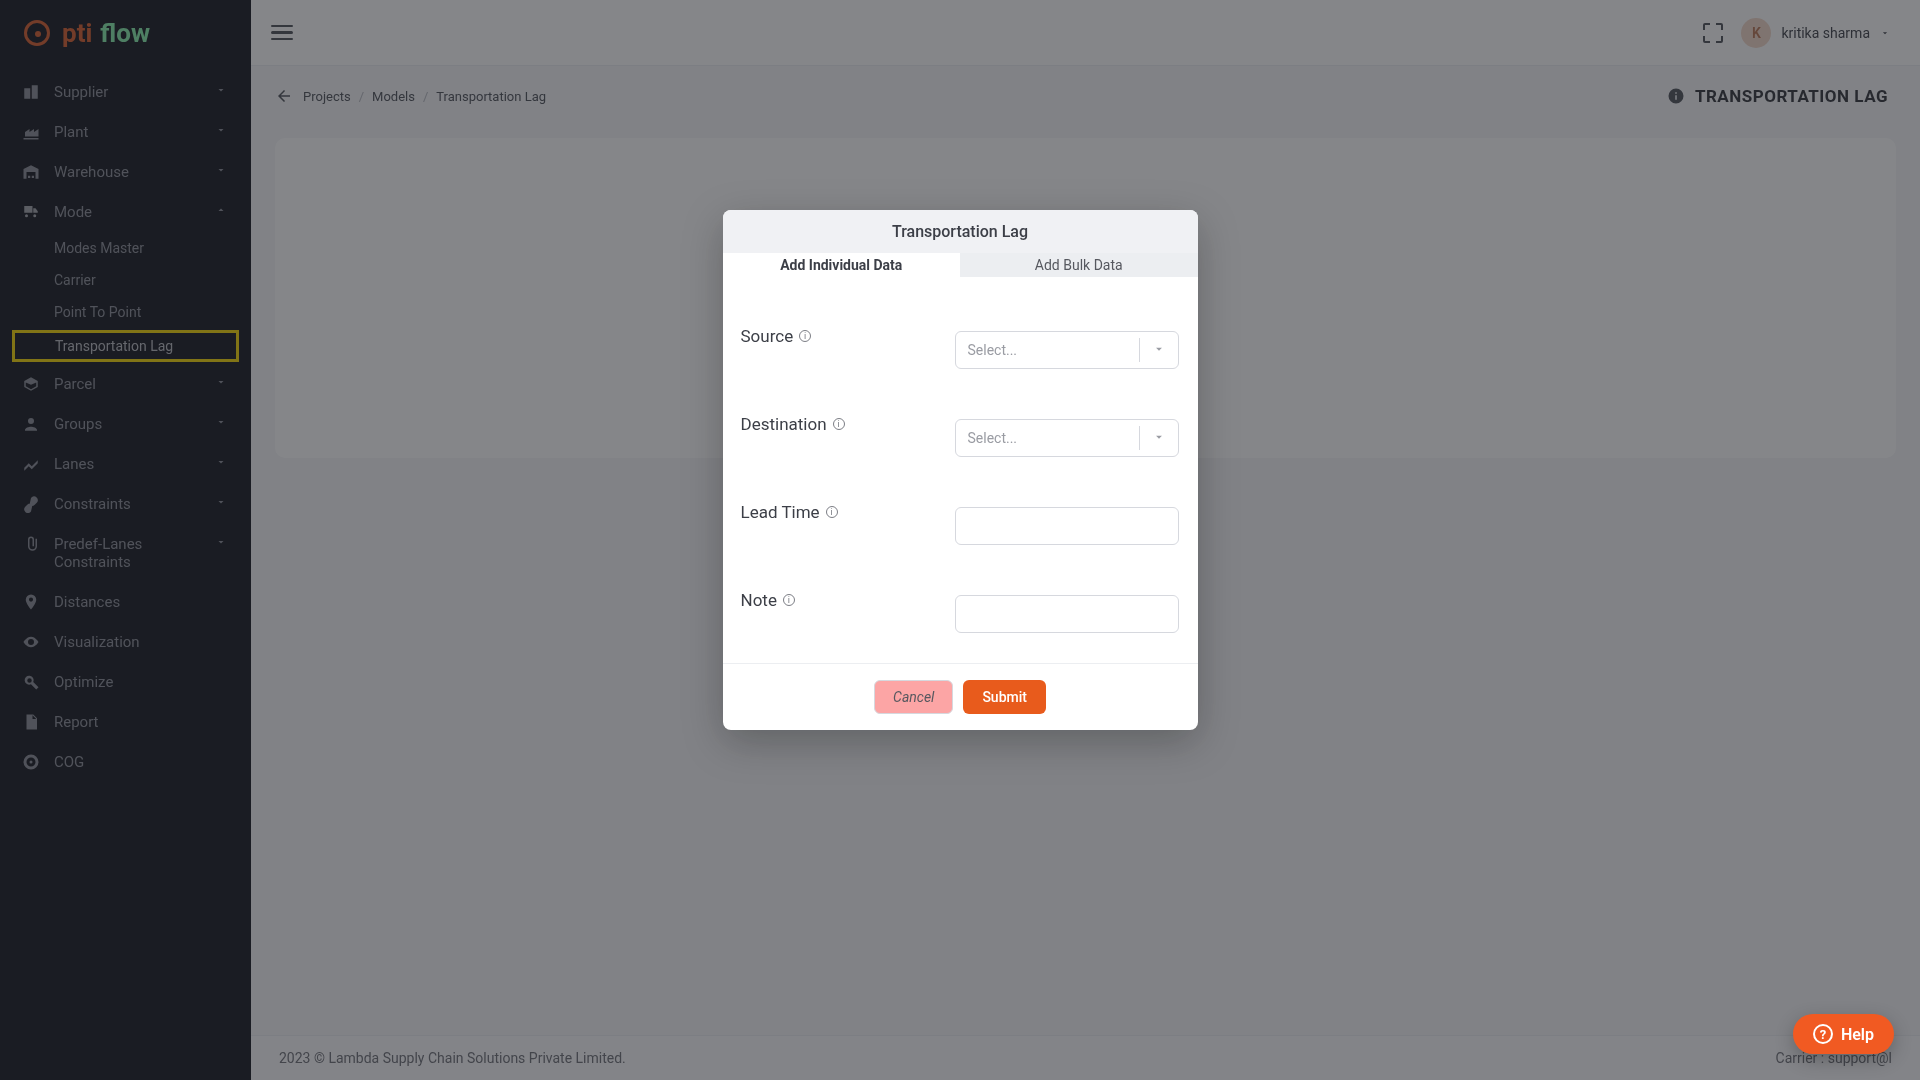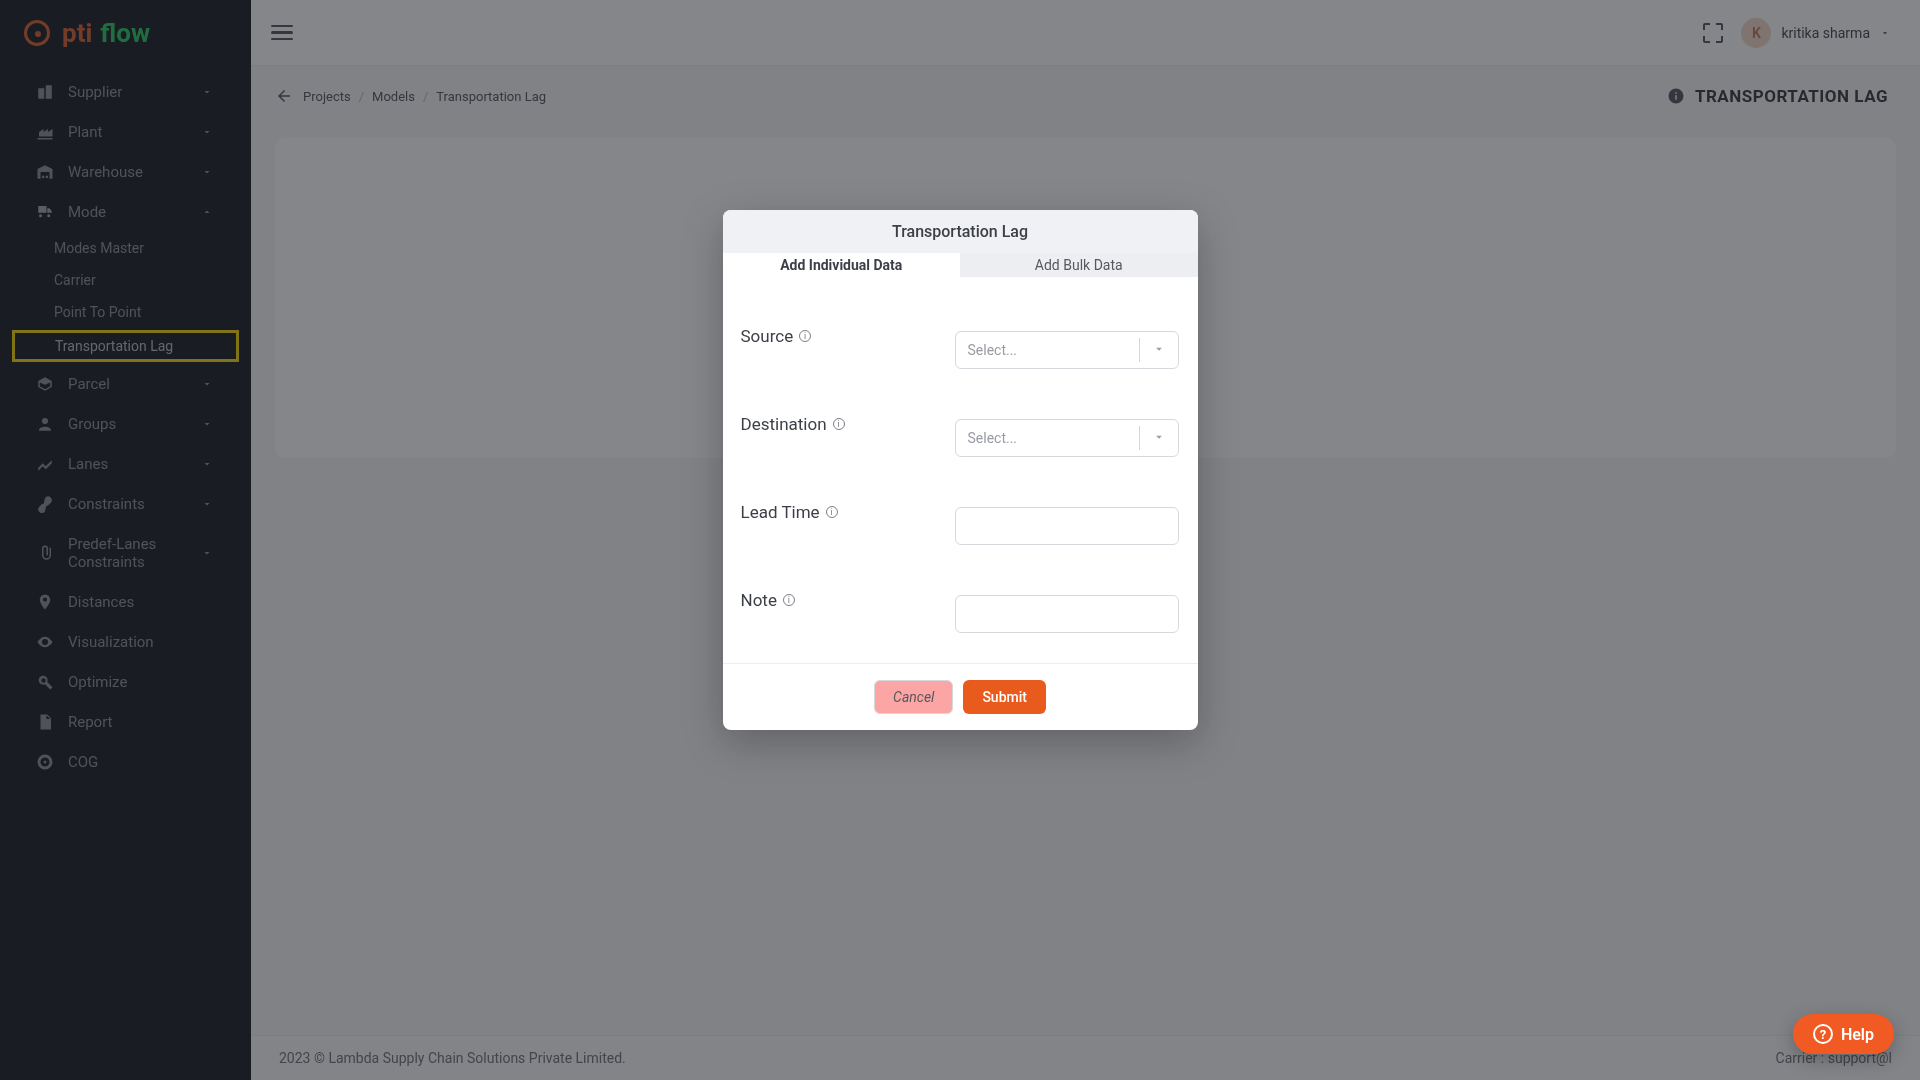--- a/index.html
+++ b/index.html
@@ -30,25 +30,25 @@
     border-radius: 50%;
     position: relative;
     display: inline-block;
     margin-right: 4px;
   }
   .brand .opti-o::after{
     content:''; position:absolute; width:6px; height:6px; background:#d85c2a;
     border-radius:50%; top:8px; left:8px;
   }
   .brand-opti { color:#d85c2a; font-weight:700;}
-  .brand-flow { color:#22c55e; font-weight:700;}
+  .brand-flow { color:#86efac; font-weight:700;}
   .nav { flex:1; overflow-y:auto; padding-bottom:20px;}
   .nav-item {
-    display:flex; align-items:center; gap:14px;
-    padding: 11px 36px; font-size:15px; color:#8a8d97;
+    display:flex; gap:14px;
+    padding: 11px 22px; font-size:15px; color:#8a8d97;
     cursor:pointer;
     position:relative;
   }
   .nav-item .nav-icon { width:18px; height:18px; flex-shrink:0; display:flex; align-items:center; justify-content:center;}
   .nav-item .nav-icon svg { width:18px; height:18px; fill:#8a8d97;}
   .nav-item.expanded > .nav-icon svg { fill:#a2a4ac;}
   .nav-item .nav-label { flex:1; }
   .nav-item .chev { width:14px; height:14px; display:flex; align-items:center;}
   .nav-item .chev svg{ width:12px; height:12px; fill:#8a8d97;}
   .sub-items { padding-left: 0; }

